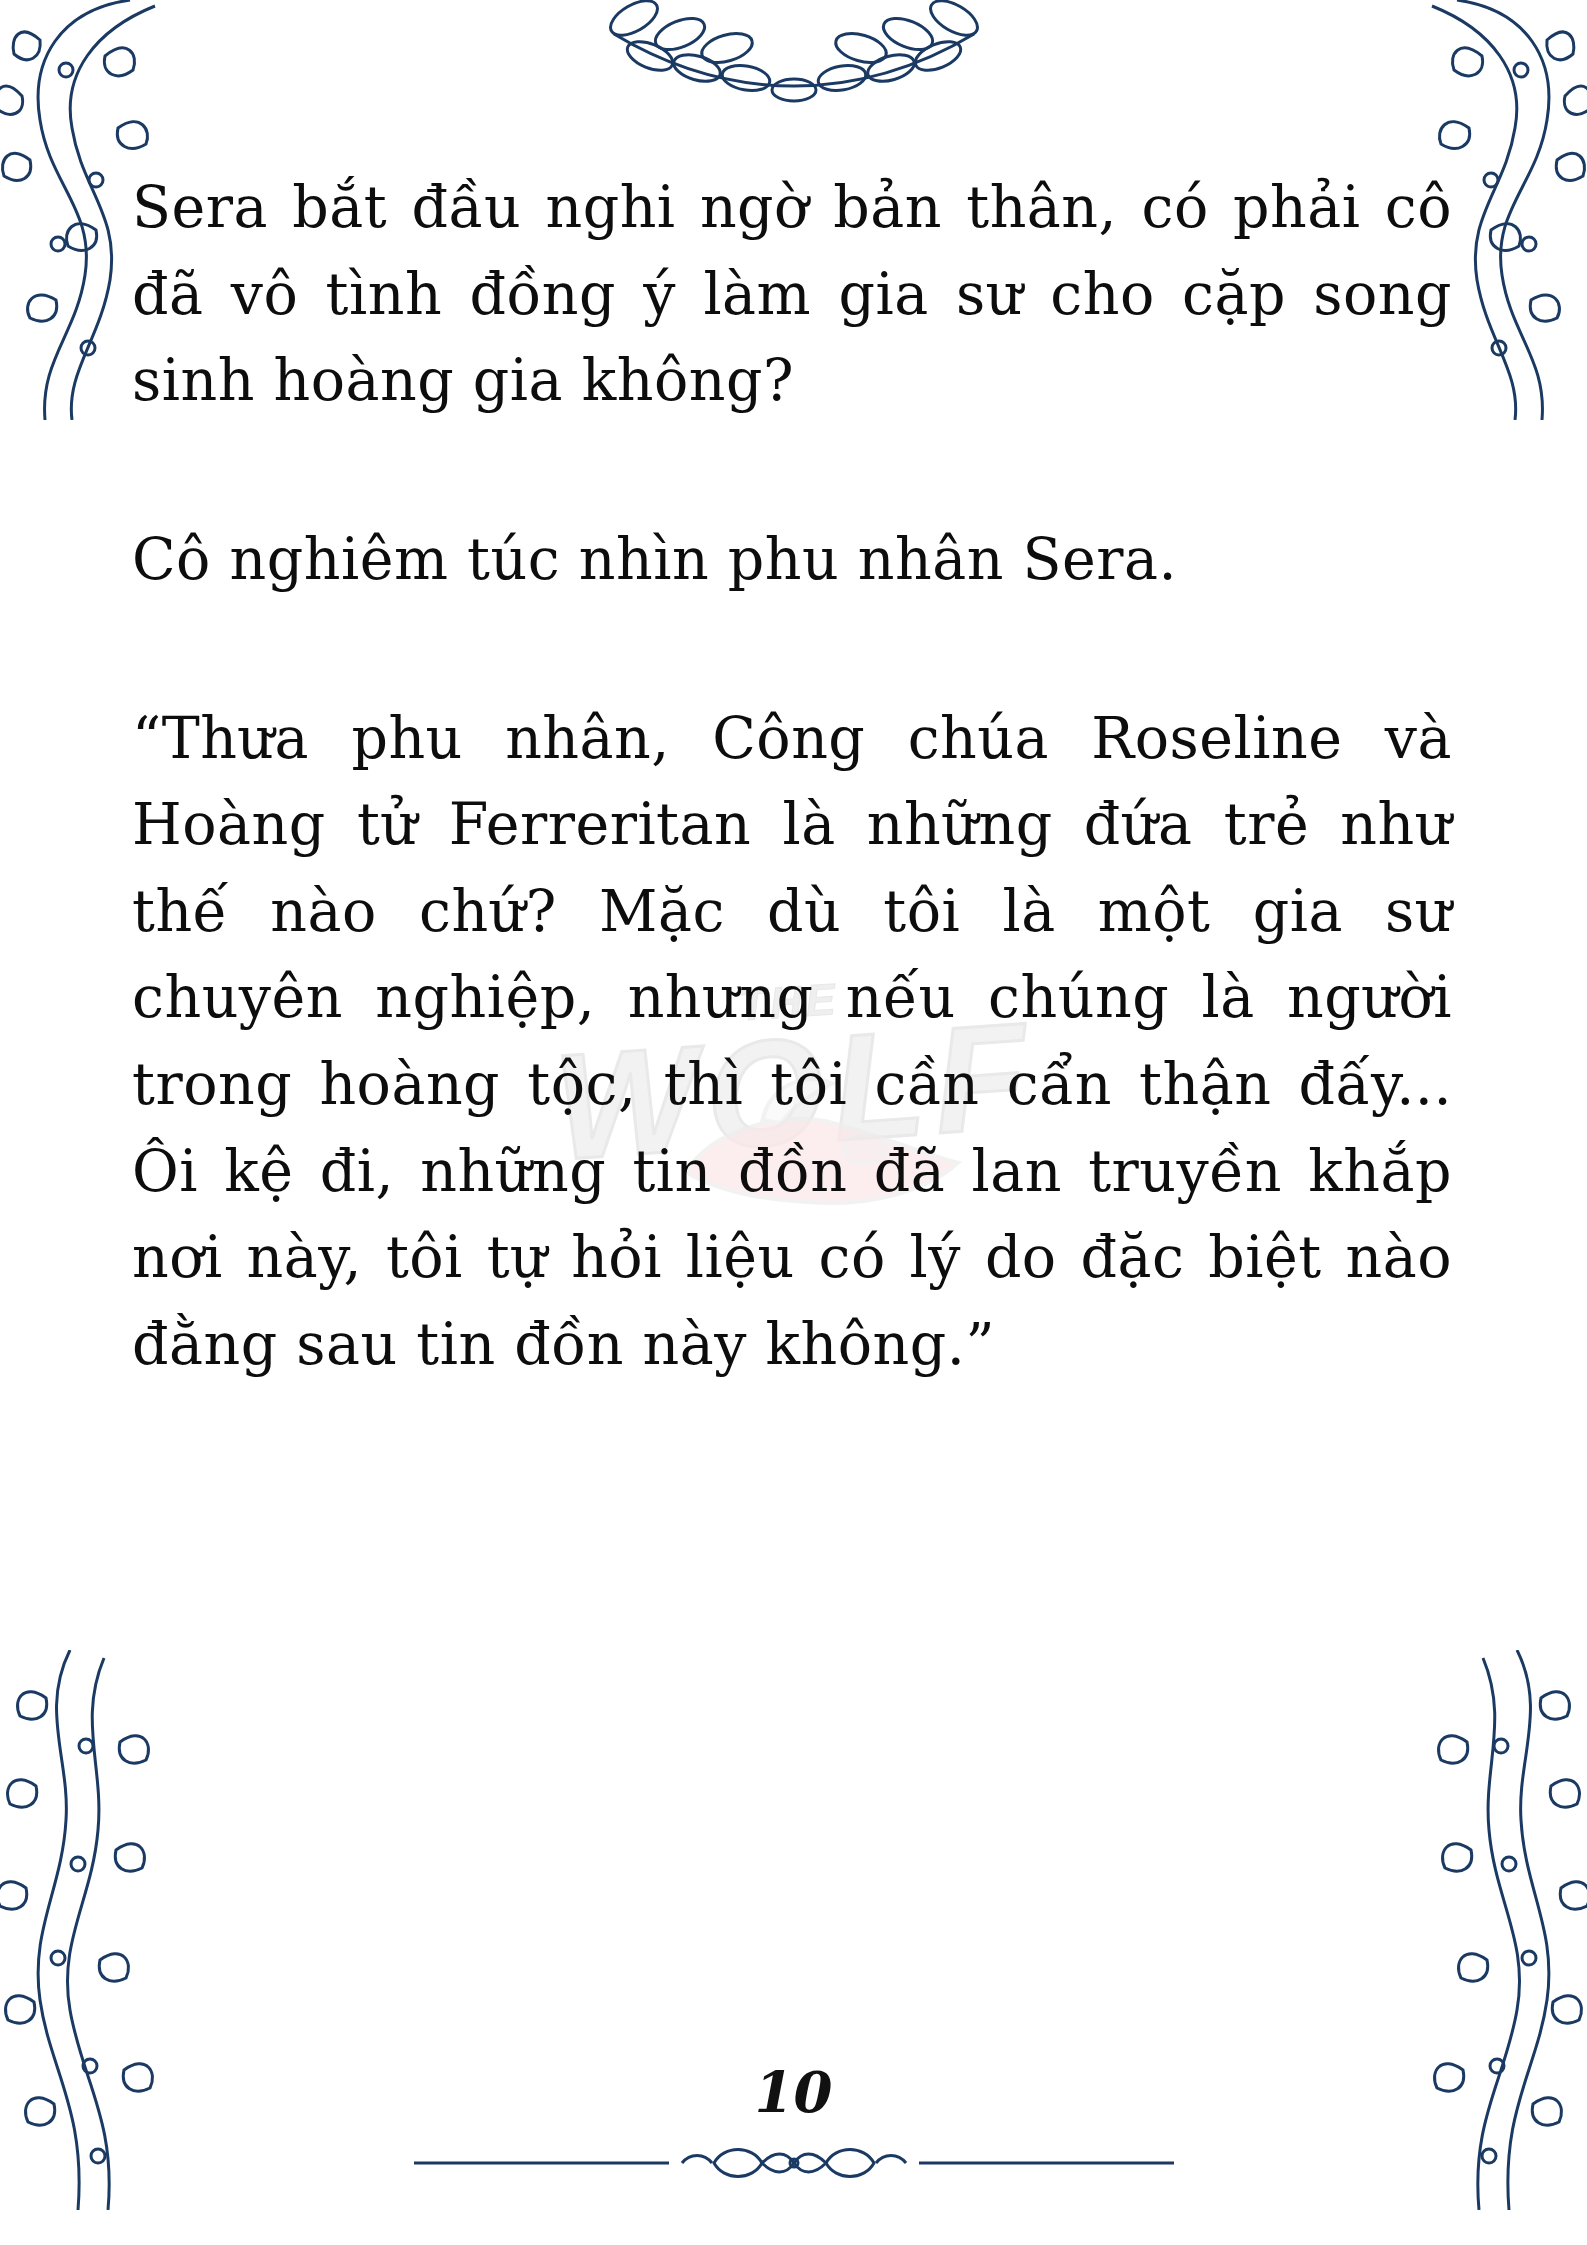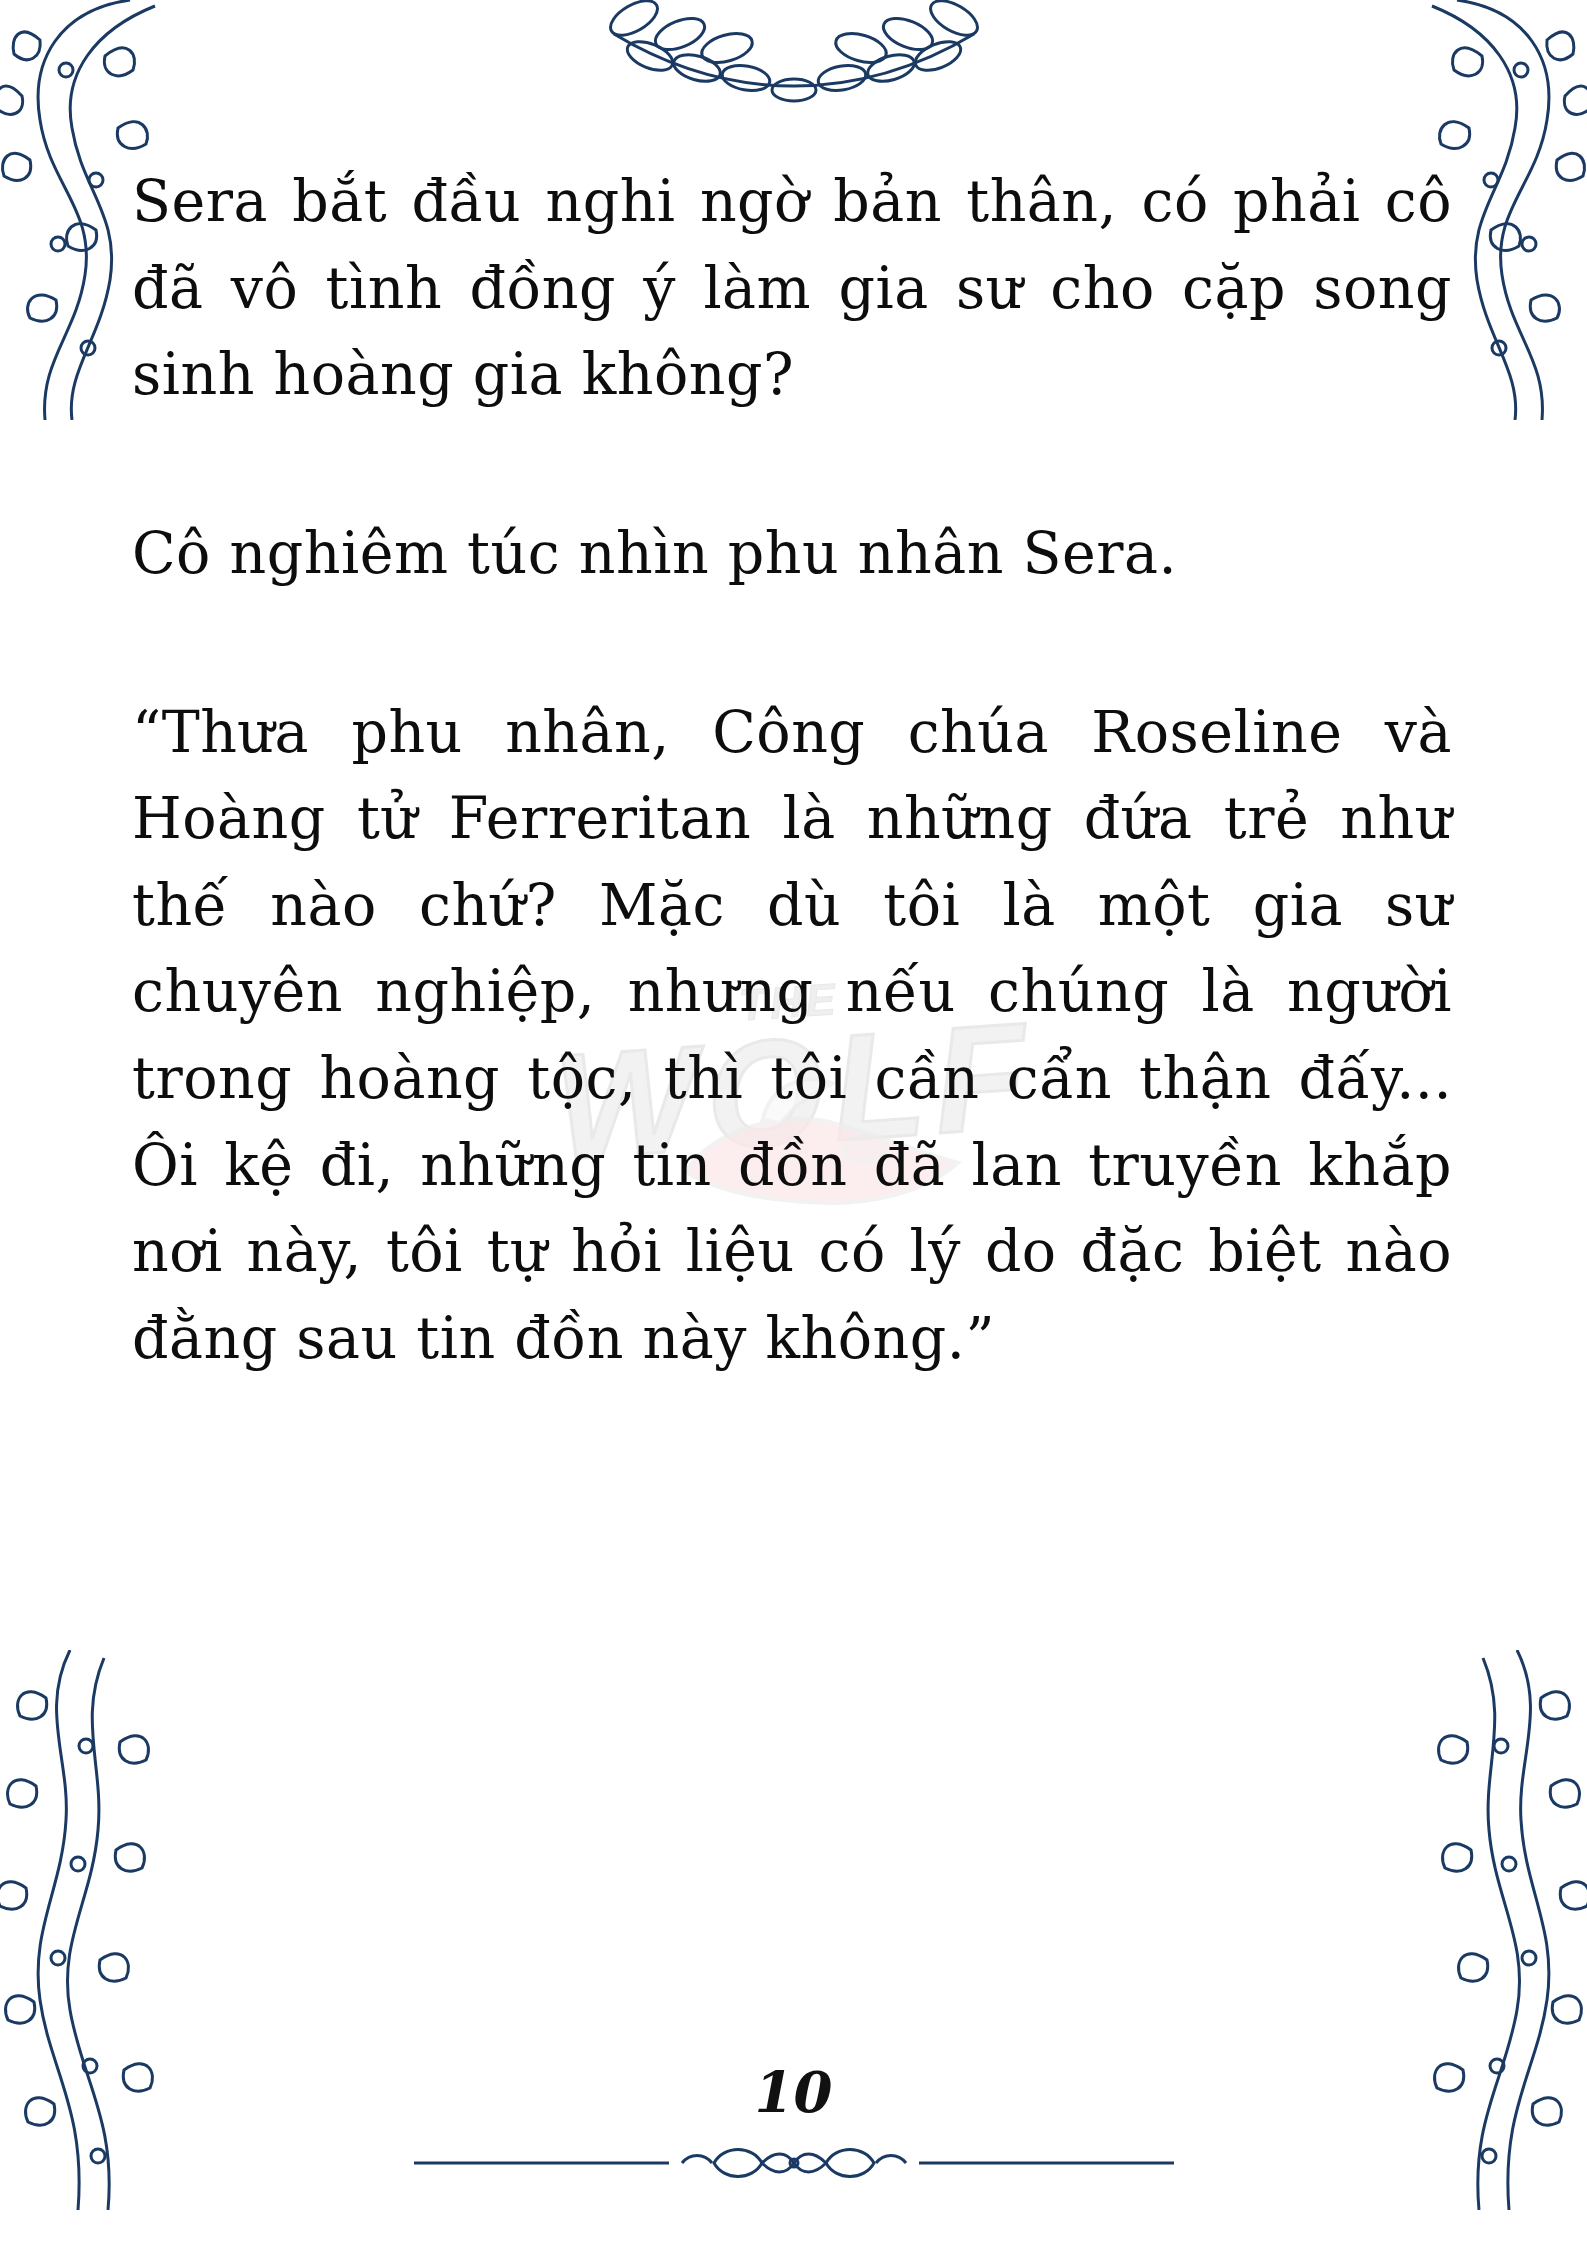--- a/index.html
+++ b/index.html
@@ -64,21 +64,21 @@
     left: 50%;
     top: 34px;
     transform: translateX(-50%);
     opacity: 0.75;
   }
 
   
   .content {
     position: absolute;
     left: 132px;
-    top: 158px;
+    top: 164px;
     width: 1320px;
   }
   .para {
     font-family: "DejaVu Serif", serif;
     font-size: 57px;
     line-height: 1.52;
     color: #0d0d0d;
     text-align: justify;
     margin: 0 0 58px 0;
     letter-spacing: 0.5px;

